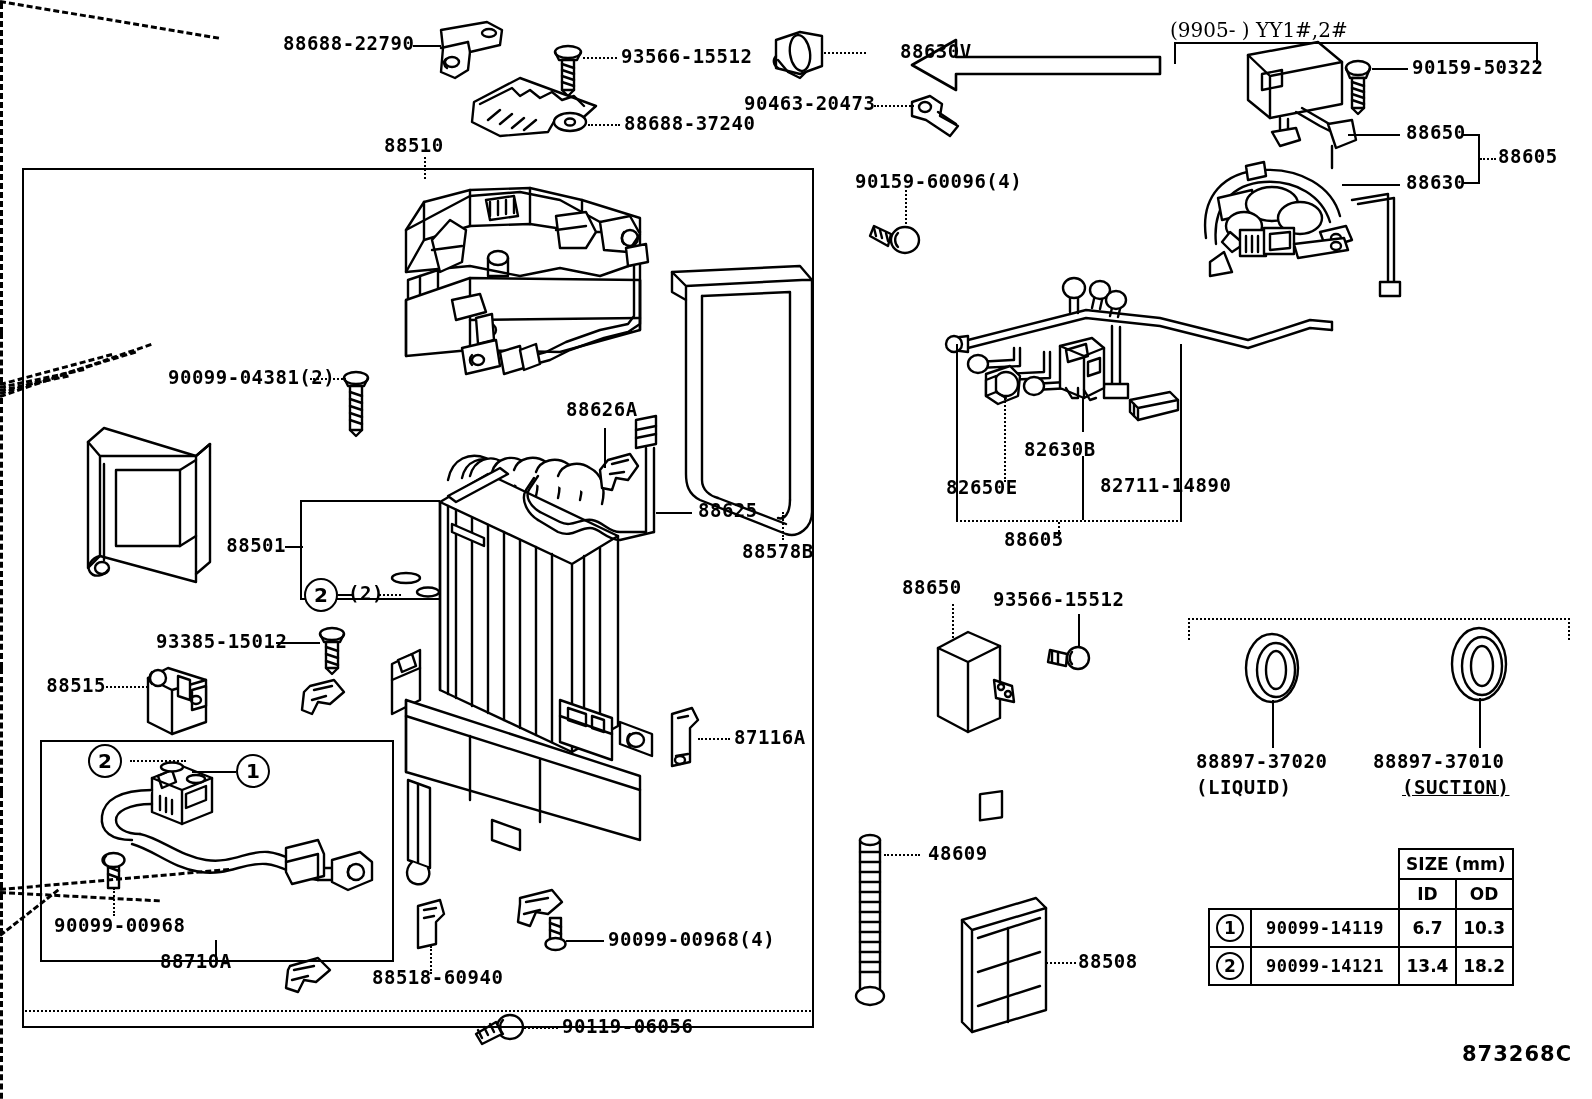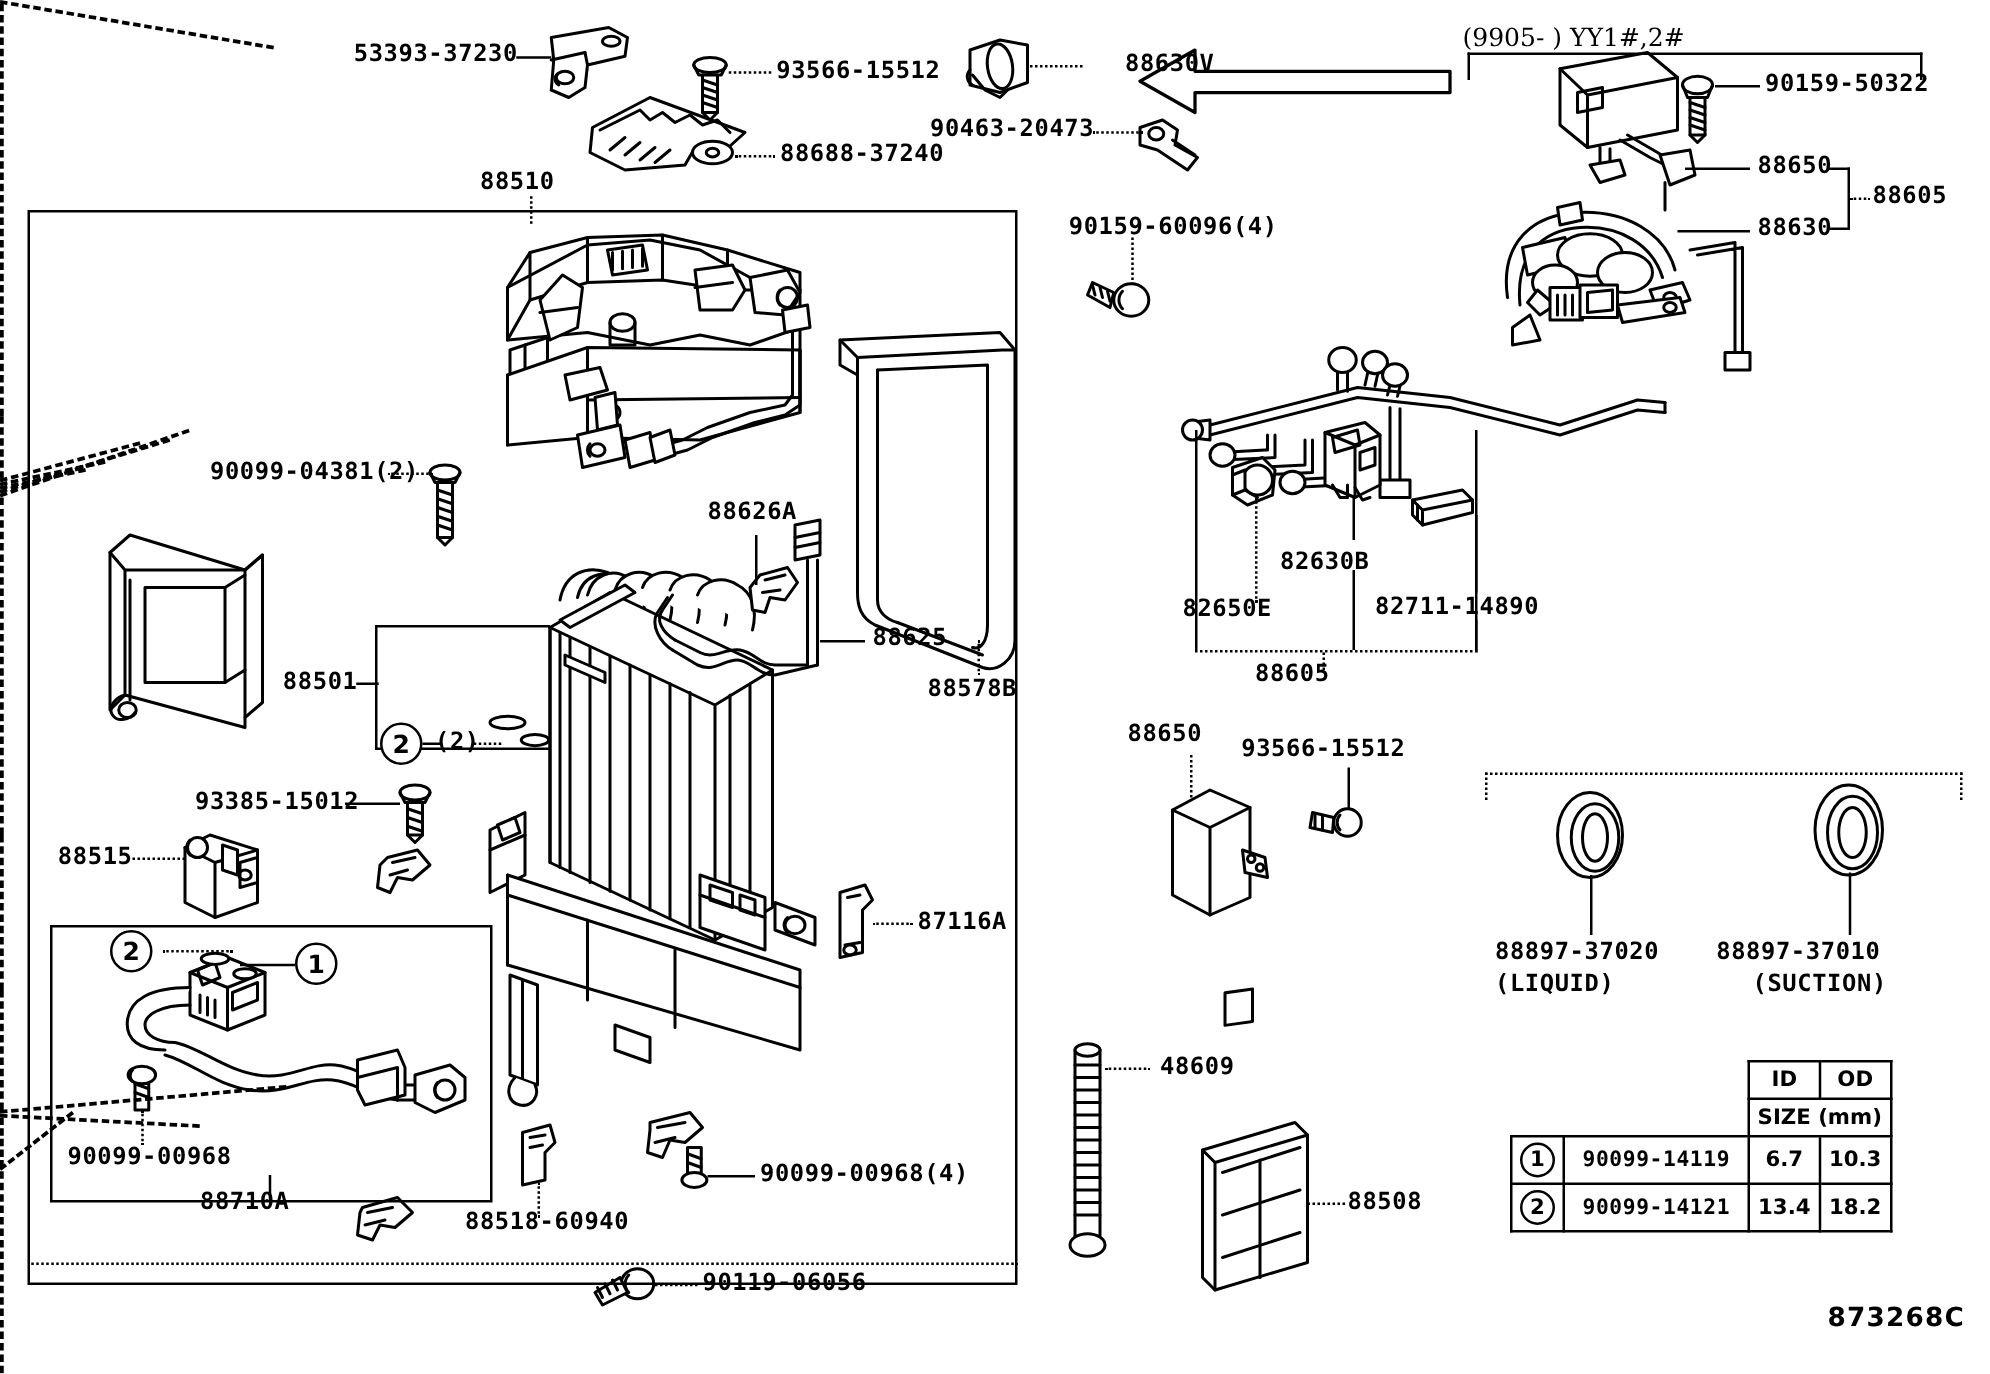--- a/index.html
+++ b/index.html
@@ -627,21 +627,21 @@
   <div class="brk" style="left:1174px;top:42px;width:364px;height:22px;"></div>
 
   <div class="brkd" style="left:1188px;top:618px;width:382px;height:22px;"></div>
 
   <div class="ld dot h" style="left:22px;top:1010px;width:792px;"></div>
 
   <div class="circ big" style="left:304px;top:578px;">2</div>
   <div class="circ big" style="left:88px;top:744px;">2</div>
   <div class="circ big" style="left:236px;top:754px;">1</div>
 
-  <div class="lbl r" style="left:283px;top:34px;width:130px;">53393-37230</div>
+  <div class="lbl r" style="left:283px;top:34px;width:130px;">88688-22790</div>
 
   <div class="lbl" style="left:621px;top:47px;">93566-15512</div>
 
   <div class="lbl" style="left:624px;top:114px;">88688-37240</div>
 
   <div class="lbl" style="left:871px;top:42px;margin-left:29px;">88630V</div>
 
   <div class="lbl r" style="left:744px;top:94px;width:130px;">90463-20473</div>
 
   <div class="lbl c" style="left:384px;top:136px;width:80px;">88510</div>
@@ -685,48 +685,48 @@
   <div class="lbl c" style="left:902px;top:578px;width:100px;">88650</div>
 
   <div class="lbl" style="left:993px;top:590px;">93566-15512</div>
 
   <div class="lbl" style="left:734px;top:728px;">87116A</div>
 
   <div class="lbl c" style="left:1196px;top:752px;width:154px;">88897-37020</div>
   <div class="lbl c" style="left:1196px;top:778px;width:154px;">(LIQUID)</div>
 
   <div class="lbl c" style="left:1373px;top:752px;width:158px;">88897-37010</div>
-  <div class="lbl c" style="left:1402px;top:778px;width:158px;">(SUCTION)</div>
+  <div class="lbl c" style="left:1402px;top:778px;width:158px;text-decoration:underline;">(SUCTION)</div>
 
   <div class="lbl" style="left:928px;top:844px;">48609</div>
 
   <div class="lbl" style="left:1078px;top:952px;">88508</div>
 
   <div class="lbl c" style="left:160px;top:952px;width:110px;">88710A</div>
 
   <div class="lbl" style="left:54px;top:916px;">90099-00968</div>
 
   <div class="lbl" style="left:608px;top:930px;">90099-00968(4)</div>
 
   <div class="lbl" style="left:372px;top:968px;">88518-60940</div>
 
   <div class="lbl" style="left:562px;top:1017px;">90119-06056</div>
 
   <table class="sztbl" style="left:1208px;top:848px;">
     <tbody>
         <tr>
       <td class="noline" style="border:none;"></td>
       <td class="noline" style="border:none;"></td>
-      <td>ID</td>
-      <td>OD</td>
+      <td colspan="2">SIZE (mm)</td>
     </tr>
     <tr>
       <td class="noline" style="border:none;"></td>
       <td class="noline" style="border:none;"></td>
-      <td colspan="2">SIZE (mm)</td>
+      <td>ID</td>
+      <td>OD</td>
     </tr>
     <tr>
       <td>
         <span class="circ tbl" style="position:relative;display:inline-flex;">1</span>
       </td>
       <td class="pn">90099-14119</td>
       <td>6.7</td>
       <td>10.3</td>
     </tr>
     <tr>

